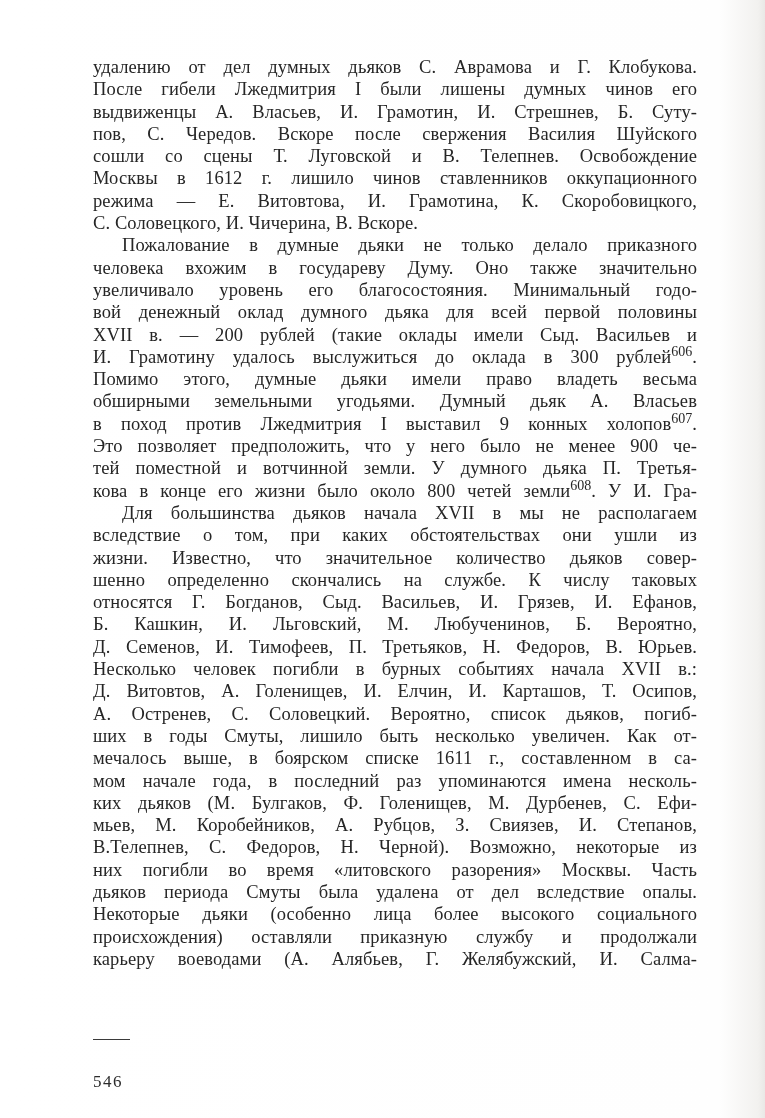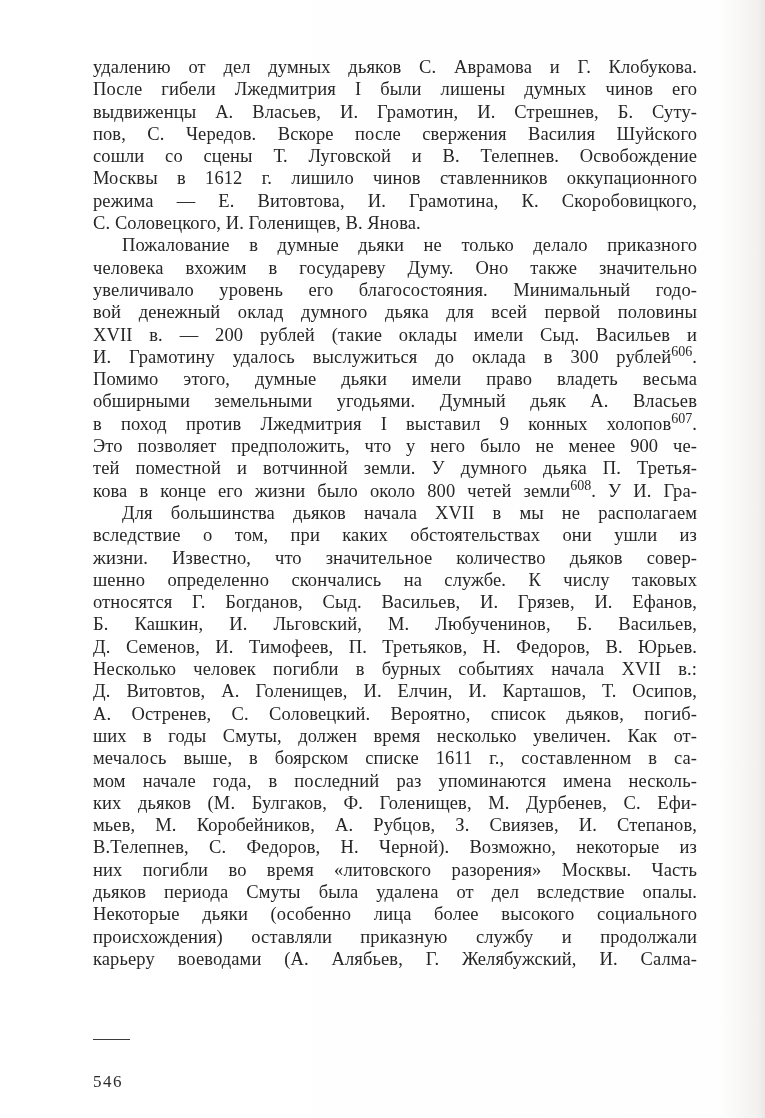--- a/index.html
+++ b/index.html
@@ -70,21 +70,21 @@
 <div class="book-page">
   <div class="text-column">
       <div class="paragraph">
         <div class="text-line">удалению от дел думных дьяков С. Аврамова и Г. Клобукова.</div>
         <div class="text-line">После гибели Лжедмитрия I были лишены думных чинов его</div>
         <div class="text-line">выдвиженцы А. Власьев, И. Грамотин, И. Стрешнев, Б. Суту-</div>
         <div class="text-line">пов, С. Чередов. Вскоре после свержения Василия Шуйского</div>
         <div class="text-line">сошли со сцены Т. Луговской и В. Телепнев. Освобождение</div>
         <div class="text-line">Москвы в 1612 г. лишило чинов ставленников оккупационного</div>
         <div class="text-line">режима — Е. Витовтова, И. Грамотина, К. Скоробовицкого,</div>
-        <div class="text-line flush-last">С. Соловецкого, И. Голенищев, В. Янова.</div>
+        <div class="text-line flush-last">С. Соловецкого, И. Чичерина, В. Вскоре.</div>
       </div>
       <div class="paragraph">
         <div class="text-line indent">Пожалование в думные дьяки не только делало приказного</div>
         <div class="text-line">человека вхожим в государеву Думу. Оно также значительно</div>
         <div class="text-line">увеличивало уровень его благосостояния. Минимальный годо-</div>
         <div class="text-line">вой денежный оклад думного дьяка для всей первой половины</div>
         <div class="text-line">XVII в. — 200 рублей (такие оклады имели Сыд. Васильев и</div>
         <div class="text-line">И. Грамотину удалось выслужиться до оклада в 300 рублей<sup class="footnote-ref">606</sup>.</div>
         <div class="text-line">Помимо этого, думные дьяки имели право владеть весьма</div>
         <div class="text-line">обширными земельными угодьями. Думный дьяк А. Власьев</div>
@@ -92,26 +92,26 @@
         <div class="text-line">Это позволяет предположить, что у него было не менее 900 че-</div>
         <div class="text-line">тей поместной и вотчинной земли. У думного дьяка П. Третья-</div>
         <div class="text-line">кова в конце его жизни было около 800 четей земли<sup class="footnote-ref">608</sup>. У И. Гра-</div>
       </div>
       <div class="paragraph">
         <div class="text-line indent">Для большинства дьяков начала XVII в мы не располагаем</div>
         <div class="text-line">вследствие о том, при каких обстоятельствах они ушли из</div>
         <div class="text-line">жизни. Известно, что значительное количество дьяков совер-</div>
         <div class="text-line">шенно определенно скончались на службе. К числу таковых</div>
         <div class="text-line">относятся Г. Богданов, Сыд. Васильев, И. Грязев, И. Ефанов,</div>
-        <div class="text-line">Б. Кашкин, И. Льговский, М. Любученинов, Б. Васильев,</div>
+        <div class="text-line">Б. Кашкин, И. Льговский, М. Любученинов, Б. Вероятно,</div>
         <div class="text-line">Д. Семенов, И. Тимофеев, П. Третьяков, Н. Федоров, В. Юрьев.</div>
         <div class="text-line">Несколько человек погибли в бурных событиях начала XVII в.:</div>
         <div class="text-line">Д. Витовтов, А. Голенищев, И. Елчин, И. Карташов, Т. Осипов,</div>
         <div class="text-line">А. Остренев, С. Соловецкий. Вероятно, список дьяков, погиб-</div>
-        <div class="text-line">ших в годы Смуты, должен время несколько увеличен. Как от-</div>
+        <div class="text-line">ших в годы Смуты, лишило быть несколько увеличен. Как от-</div>
         <div class="text-line">мечалось выше, в боярском списке 1611 г., составленном в са-</div>
         <div class="text-line">мом начале года, в последний раз упоминаются имена несколь-</div>
         <div class="text-line">ких дьяков (М. Булгаков, Ф. Голенищев, М. Дурбенев, С. Ефи-</div>
         <div class="text-line">мьев, М. Коробейников, А. Рубцов, З. Свиязев, И. Степанов,</div>
         <div class="text-line">В.Телепнев, С. Федоров, Н. Черной). Возможно, некоторые из</div>
         <div class="text-line">них погибли во время «литовского разорения» Москвы. Часть</div>
         <div class="text-line">дьяков периода Смуты была удалена от дел вследствие опалы.</div>
         <div class="text-line">Некоторые дьяки (особенно лица более высокого социального</div>
         <div class="text-line">происхождения) оставляли приказную службу и продолжали</div>
         <div class="text-line">карьеру воеводами (А. Алябьев, Г. Желябужский, И. Салма-</div>

